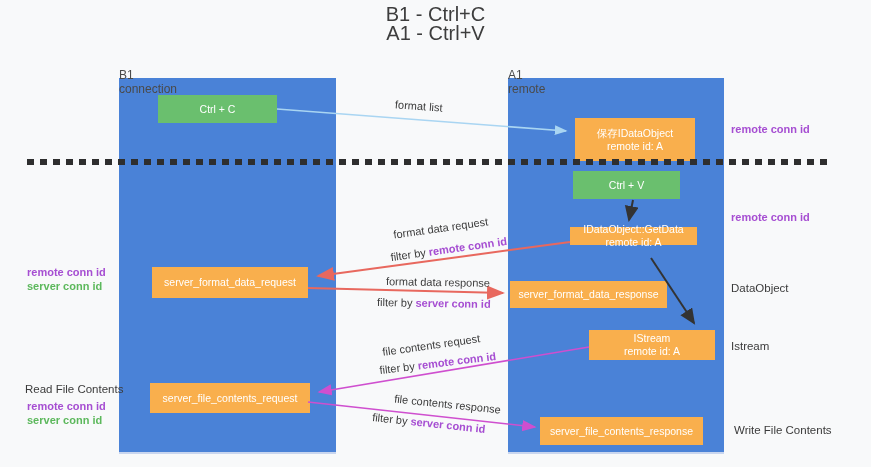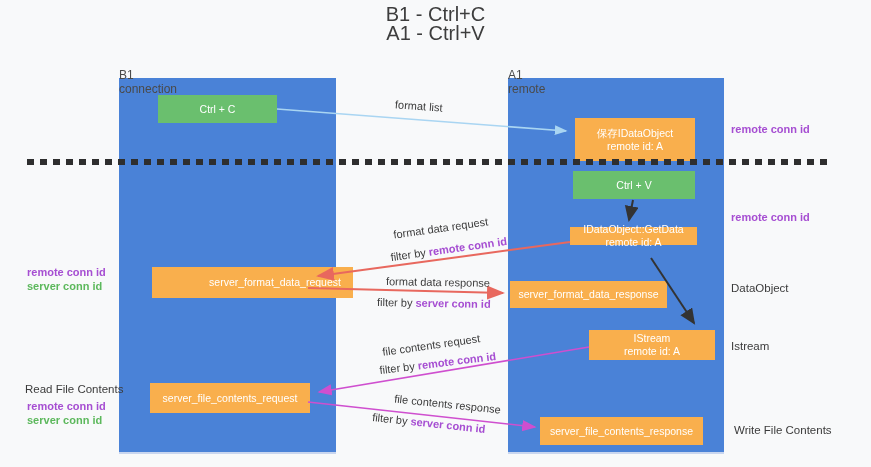--- a/index.html
+++ b/index.html
@@ -22,24 +22,24 @@
             background:repeating-linear-gradient(90deg,#2e2e2e 0 7px,transparent 7px 13px); }
 
   .node { position:absolute; display:flex; flex-direction:column; align-items:center;
           justify-content:center; color:#ffffff; font-size:10.5px; line-height:13px;
           text-align:center; z-index:2; white-space:nowrap; }
   .green  { background:var(--box-green,#6abf6e); }
   .orange { background:var(--box-orange,#f9af4d); }
 
   .node-ctrl-c   { left:158px; top:95px;  width:119px; height:28px; }
   .node-save     { left:575px; top:118px; width:120px; height:43px; }
-  .node-ctrl-v   { left:573px; top:171px; width:122px; height:28px; }
+  .node-ctrl-v   { left:573px; top:171px; width:107px; height:28px; }
   .node-getdata  { left:570px; top:227px; width:127px; height:18px; }
   .node-istream  { left:589px; top:330px; width:126px; height:30px; }
-  .node-req1     { left:152px; top:267px; width:156px; height:31px;padding-left:45px; }
+  .node-req1     { left:152px; top:267px; width:156px; height:31px; }
   .node-resp1    { left:510px; top:281px; width:157px; height:27px; }
   .node-req2     { left:150px; top:383px; width:160px; height:30px;align-items:center; }
   .node-resp2    { left:540px; top:417px; width:163px; height:28px; }
 
   .side-label { position:absolute; font-size:11.5px; color:#3b3b3b; z-index:5; white-space:nowrap; }
   .purple { color:var(--text-purple,#a64ed2); font-weight:bold; font-size:11px; }
   .greent { color:var(--text-green,#5cb85c); font-weight:bold; font-size:11px; }
 
   .edge-label { position:absolute; font-size:11px; color:#3c3c3c; z-index:5; white-space:nowrap; }
   .r-neg8 { transform:rotate(-8deg); }

